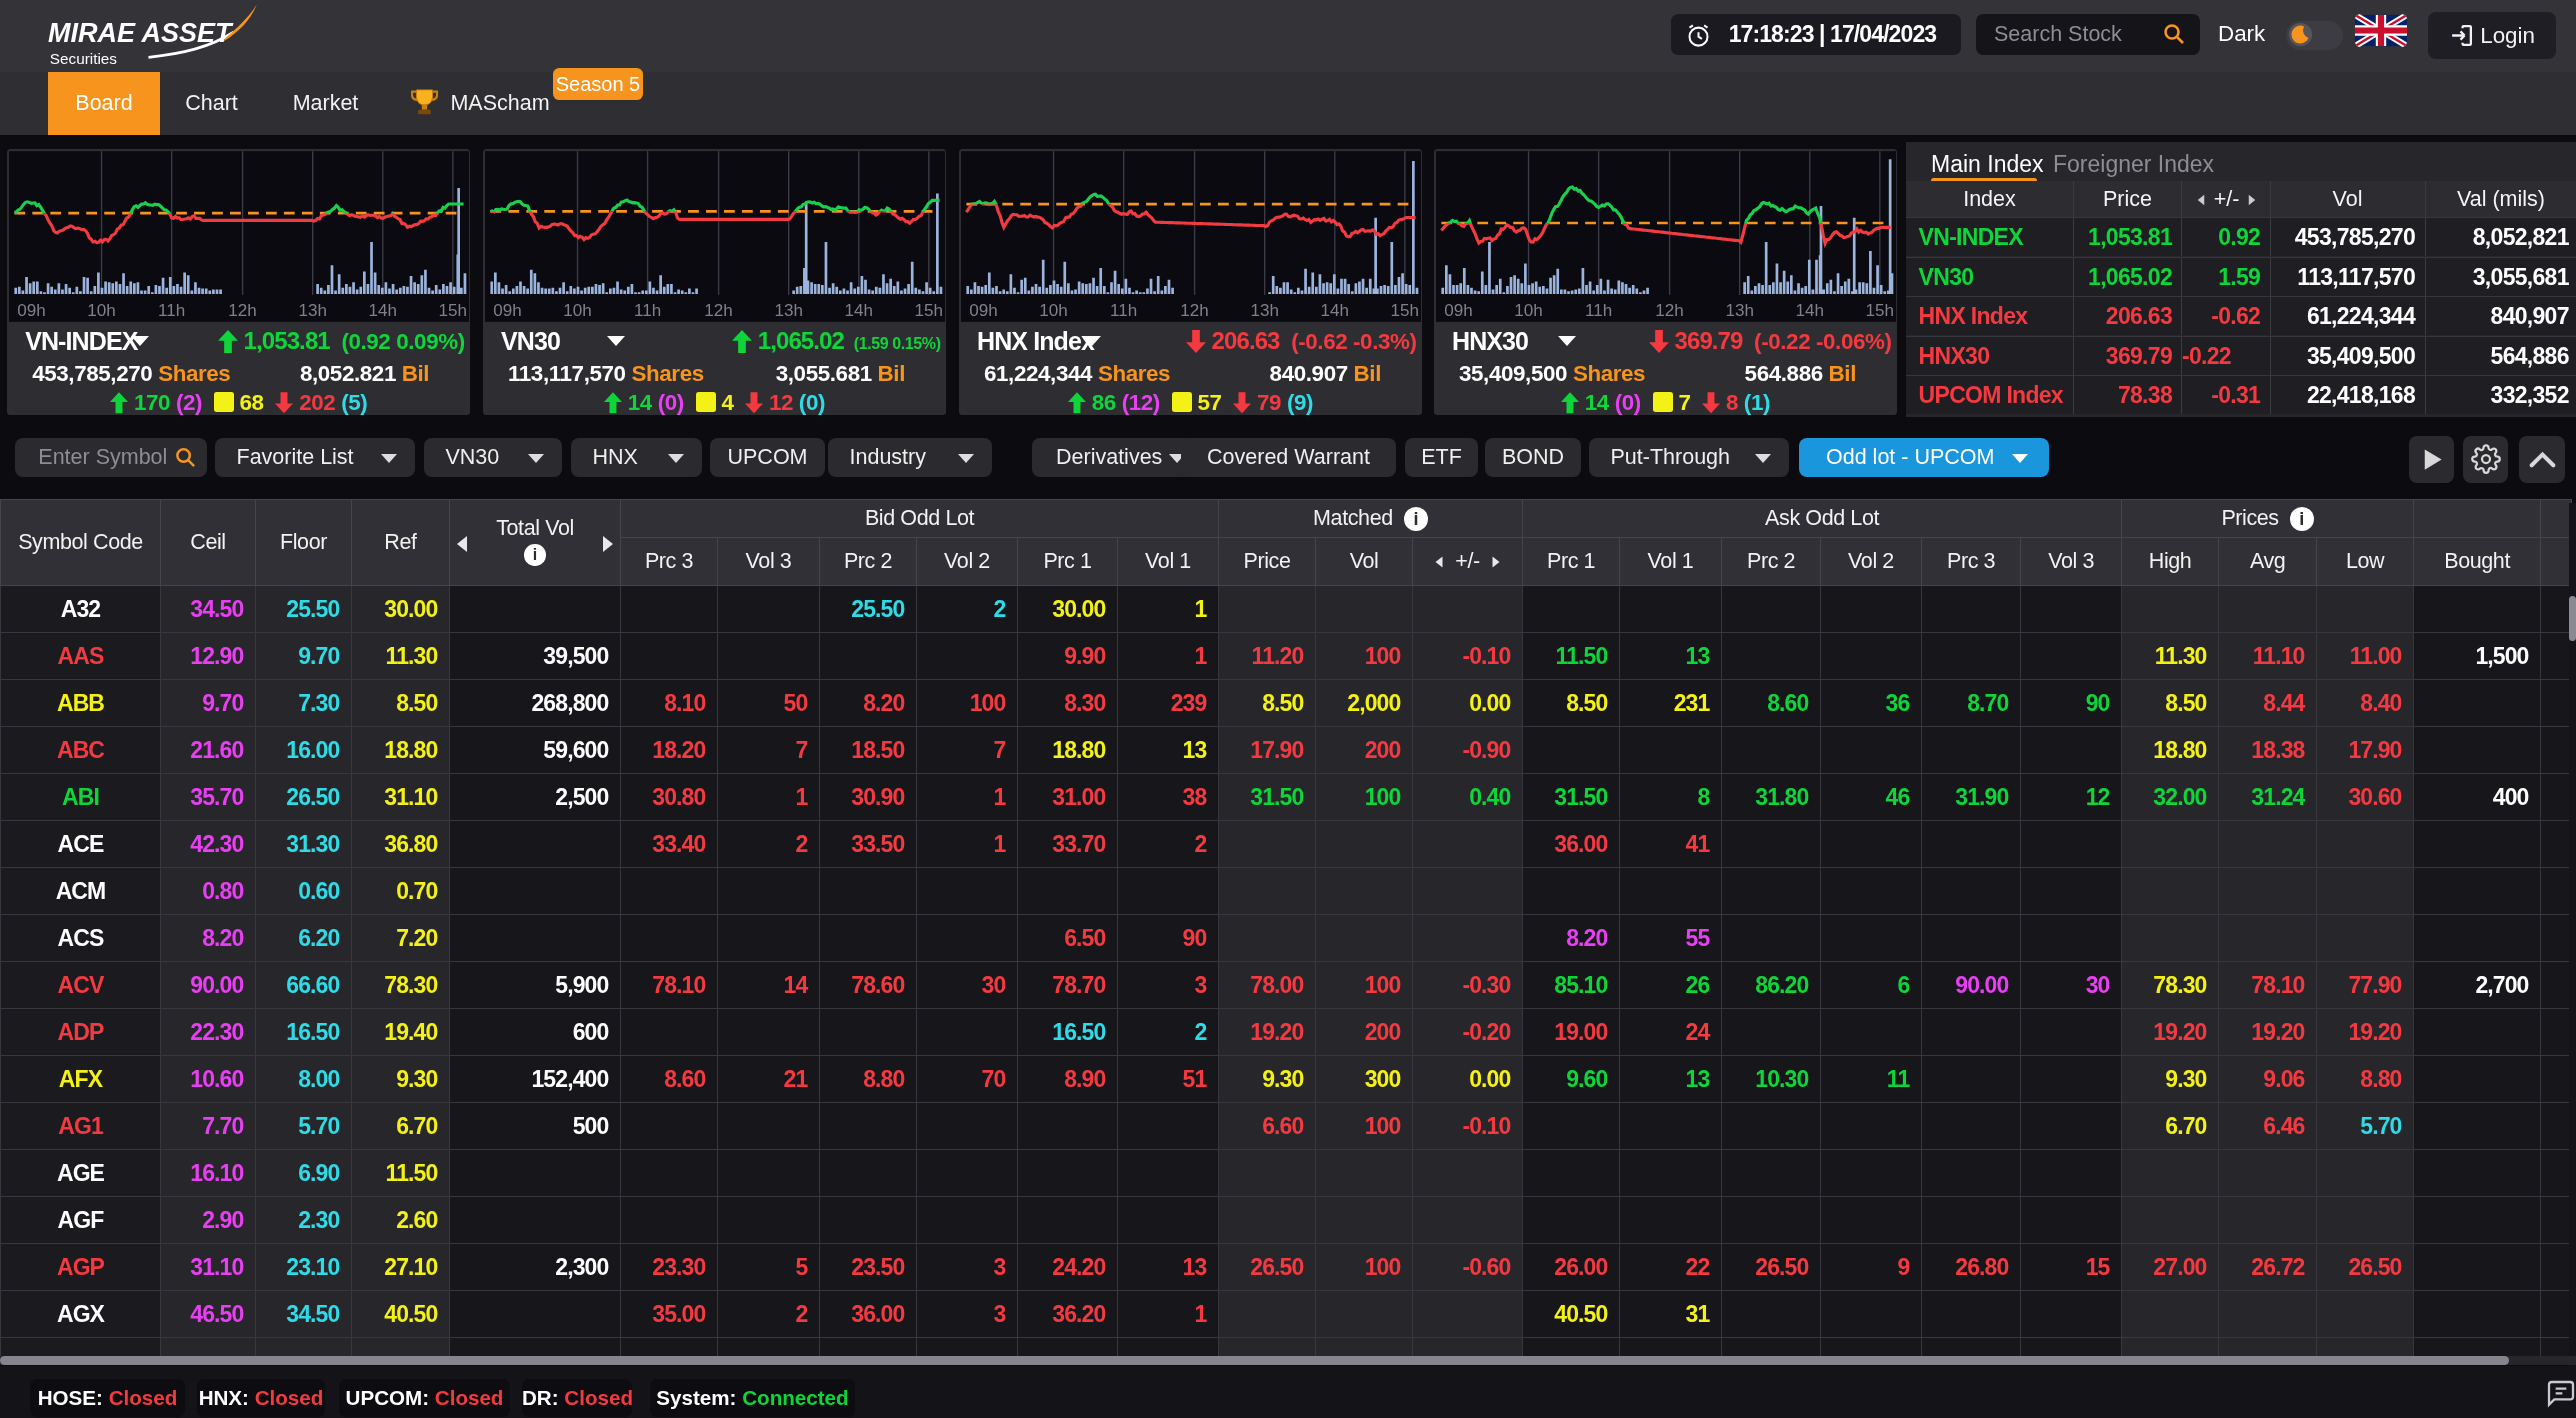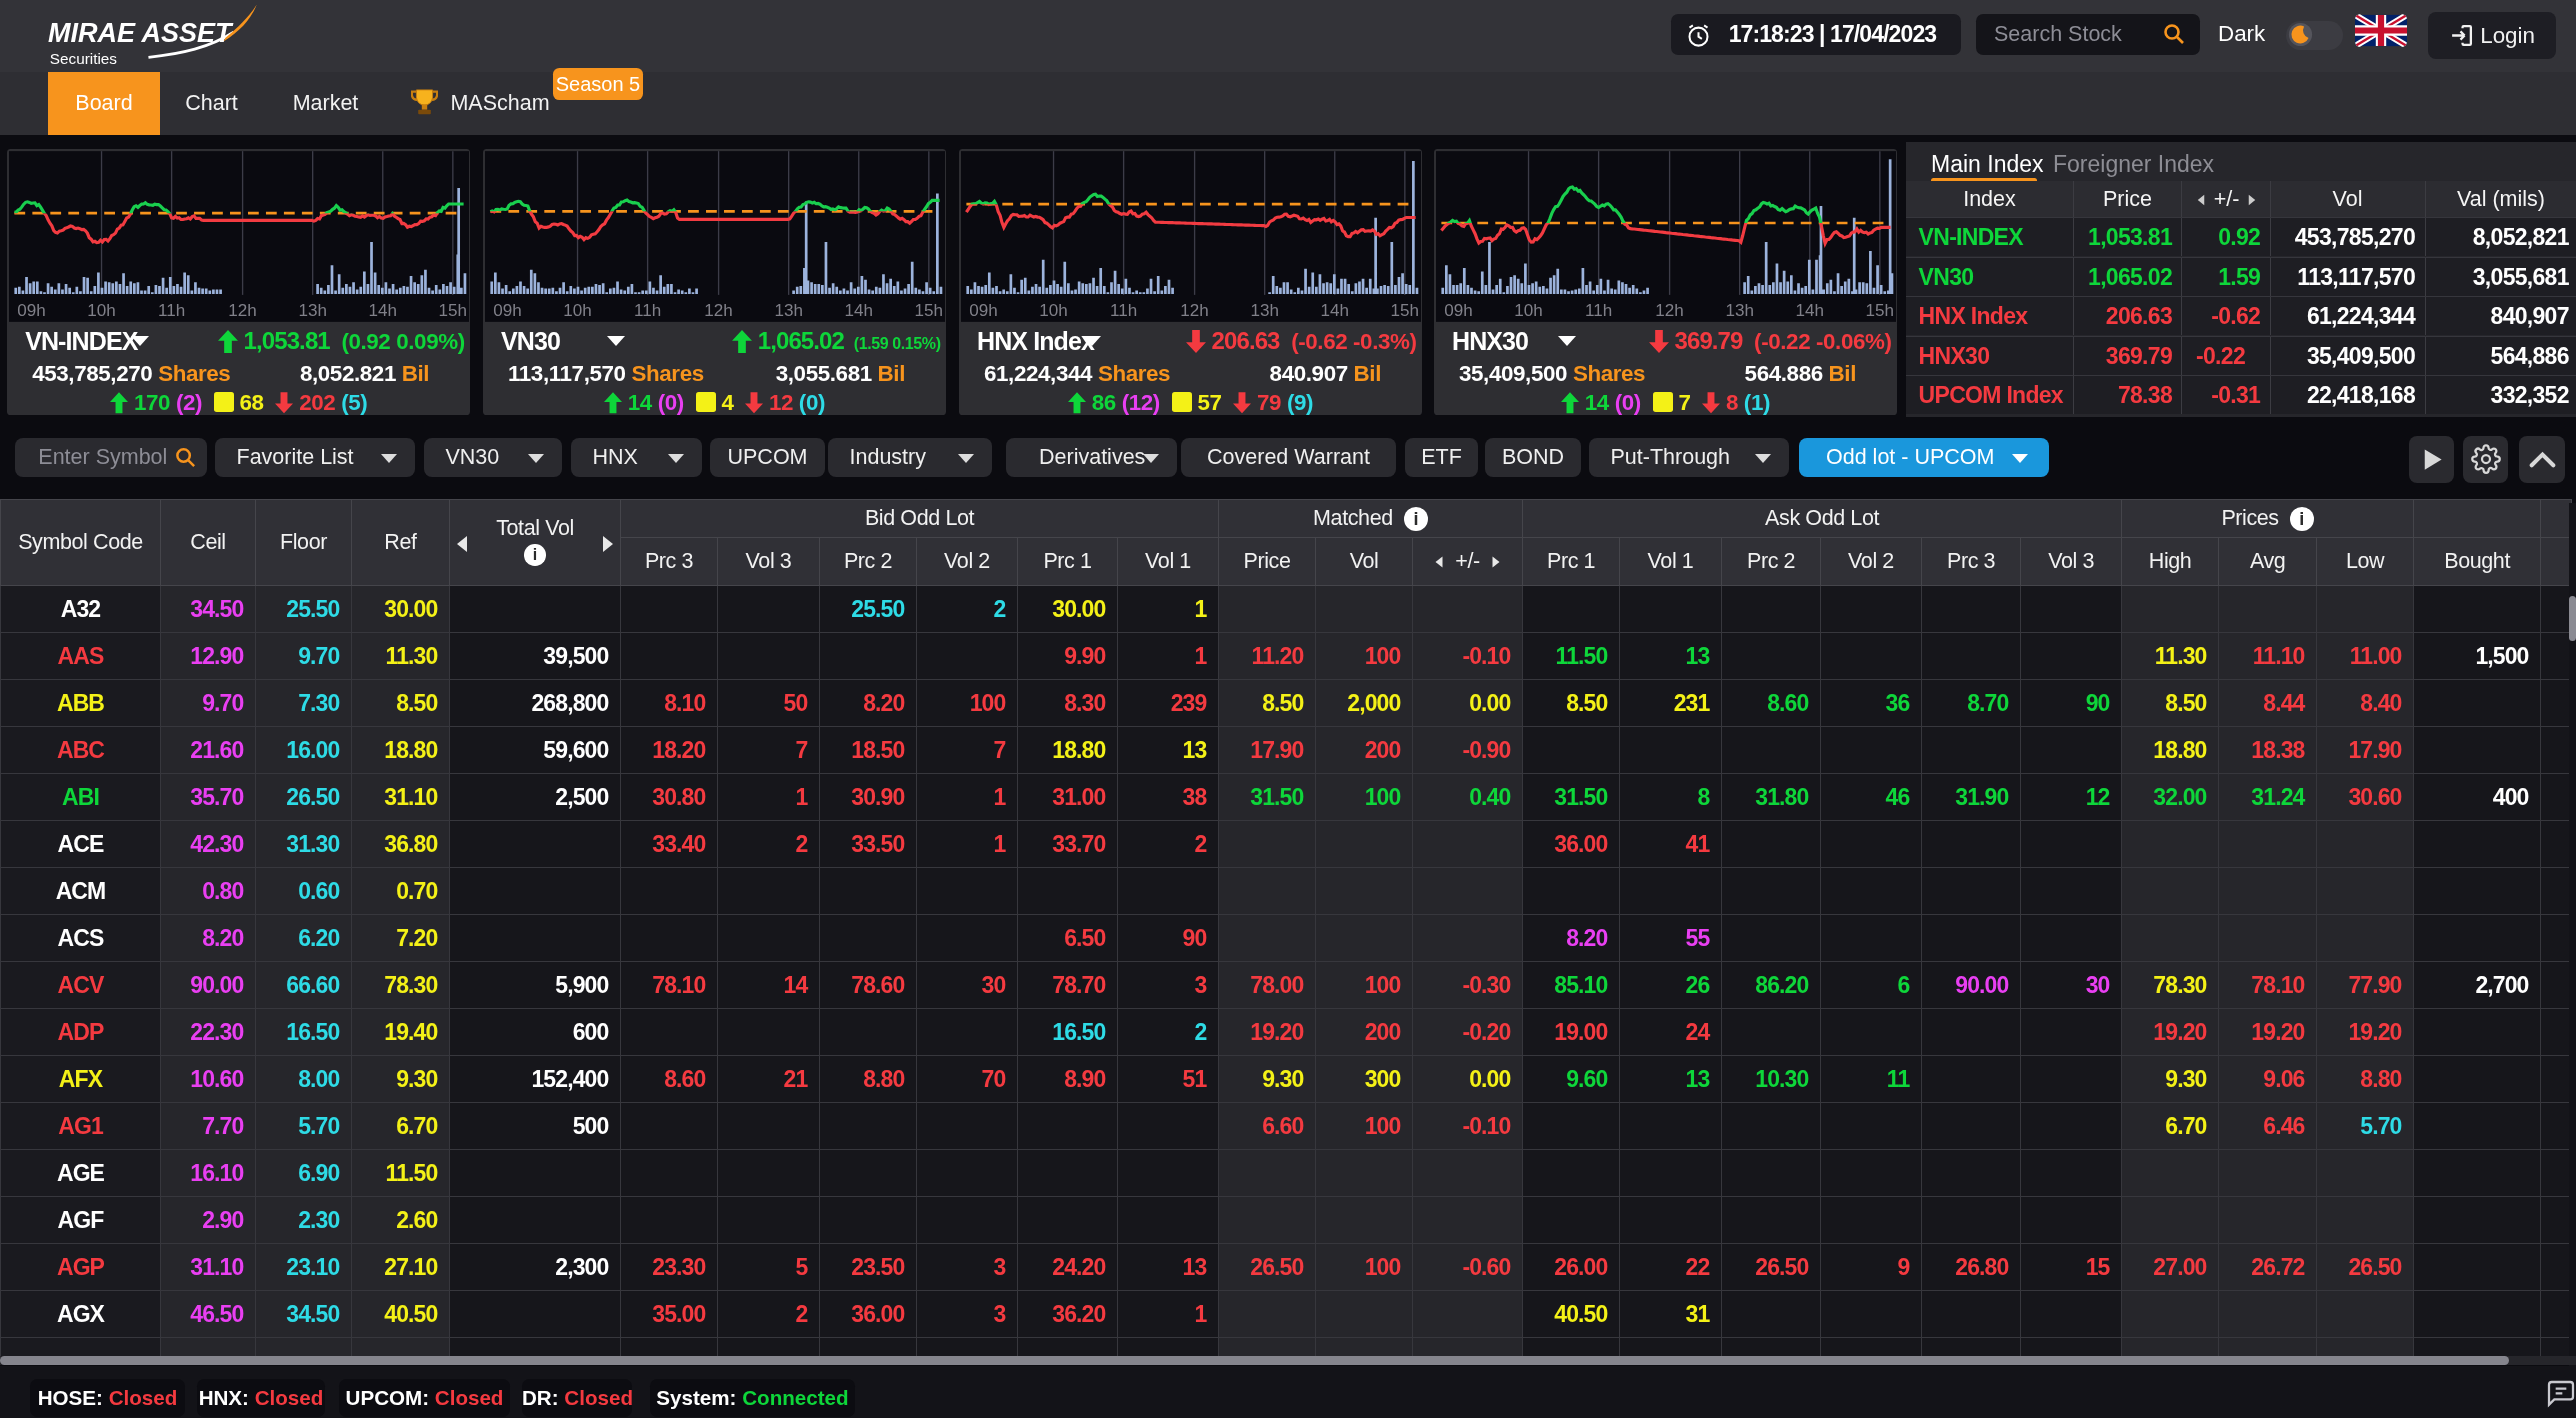--- a/index.html
+++ b/index.html
@@ -291,42 +291,42 @@
     <div class="idxrow" style="top:154px;background:#1e1e23;border-top:0.9px solid #36363c">
       <span class="idxcell cd" style="left:0;width:167px;text-align:left;padding-left:12.6px;border-left:none">HNX Index</span>
       <span class="idxcell cd" style="left:167px;width:108px;text-align:right;padding-right:9px">206.63</span>
       <span class="idxcell cd" style="left:275px;width:90px;text-align:right;padding-right:10.8px">-0.62</span>
       <span class="idxcell cw" style="left:364px;width:154px;text-align:right;padding-right:9px">61,224,344</span>
       <span class="idxcell cw" style="left:519px;width:151px;text-align:right;padding-right:7.2px">840,907</span>
     </div>
     <div class="idxrow" style="top:194px;background:#1e1e23;border-top:0.9px solid #36363c">
       <span class="idxcell cd" style="left:0;width:167px;text-align:left;padding-left:12.6px;border-left:none">HNX30</span>
       <span class="idxcell cd" style="left:167px;width:108px;text-align:right;padding-right:9px">369.79</span>
-      <span class="idxcell cd" style="left:275px;width:90px;text-align:right;padding-right:26px">-0.22</span>
+      <span class="idxcell cd" style="left:275px;width:90px;text-align:left;padding-right:26px">-0.22</span>
       <span class="idxcell cw" style="left:364px;width:154px;text-align:right;padding-right:9px">35,409,500</span>
       <span class="idxcell cw" style="left:519px;width:151px;text-align:right;padding-right:7.2px">564,886</span>
     </div>
     <div class="idxrow" style="top:233px;background:#1e1e23;border-top:0.9px solid #36363c">
       <span class="idxcell cd" style="left:0;width:167px;text-align:left;padding-left:12.6px;border-left:none">UPCOM Index</span>
       <span class="idxcell cd" style="left:167px;width:108px;text-align:right;padding-right:9px">78.38</span>
       <span class="idxcell cd" style="left:275px;width:90px;text-align:right;padding-right:10.8px">-0.31</span>
       <span class="idxcell cw" style="left:364px;width:154px;text-align:right;padding-right:9px">22,418,168</span>
       <span class="idxcell cw" style="left:519px;width:151px;text-align:right;padding-right:7.2px">332,352</span>
     </div>
   </div>
 <div class="fbtn" style="left:15.3px;width:192px;text-align:left;padding-left:23px;position:absolute"><span style="color:#8d8d96;font-size:21.5px">Enter Symbol</span><svg style="position:absolute;right:10.8px;top:8px" width="23" height="23" viewBox="0 0 24 24" fill="none" stroke="#f7941d" stroke-width="2.6">
       <circle cx="10" cy="10" r="6.5"></circle>
       <path d="M15 15l6 6"></path>
     </svg></div>
 <div class="fbtn" style="left:215px;width:200px;text-align:left;padding-left:21.5px;position:absolute">Favorite List<span class="fcaret" style="position:absolute;right:18px;top:16px"></span></div>
 <div class="fbtn" style="left:424px;width:138px;text-align:left;padding-left:21.5px;position:absolute">VN30<span class="fcaret" style="position:absolute;right:18px;top:16px"></span></div>
 <div class="fbtn" style="left:571px;width:131px;text-align:left;padding-left:21.5px;position:absolute">HNX<span class="fcaret" style="position:absolute;right:18px;top:16px"></span></div>
 <div class="fbtn" style="left:710px;width:115px;position:absolute">UPCOM</div>
 <div class="fbtn" style="left:828px;width:164px;text-align:left;padding-left:21.5px;position:absolute">Industry<span class="fcaret" style="position:absolute;right:18px;top:16px"></span></div>
-<div class="fbtn" style="left:1006px;width:171px;text-align:left;padding-left:33px;position:absolute">Derivatives<span class="fcaret" style="position:absolute;right:18px;top:16px"></span></div>
+<div class="fbtn" style="left:1032px;width:171px;text-align:left;padding-left:24px;position:absolute">Derivatives<span class="fcaret" style="position:absolute;right:18px;top:16px"></span></div>
 <div class="fbtn" style="left:1181px;width:215px;position:absolute">Covered Warrant</div>
 <div class="fbtn" style="left:1405px;width:73px;position:absolute">ETF</div>
 <div class="fbtn" style="left:1485px;width:96px;position:absolute">BOND</div>
 <div class="fbtn" style="left:1589px;width:200px;text-align:left;padding-left:21.5px;position:absolute">Put-Through<span class="fcaret" style="position:absolute;right:18px;top:16px"></span></div>
 <div class="fbtn" style="left:1799px;width:250px;background:#1a97dc;color:#fff;text-align:left;padding-left:27px;position:absolute">Odd lot - UPCOM<span class="fcaret" style="position:absolute;right:21.5px;top:16px;border-top-color:#fff"></span></div>
 <div class="fbtn" style="left:2409px;top:436px;width:45px;height:47px;position:absolute"><svg style="margin-top:9px" width="27" height="29" viewBox="0 0 24 24">
       <path d="M6 3 L21 12 L6 21 Z" fill="#d8d8d8"></path>
     </svg></div>
 <div class="fbtn" style="left:2463px;top:436px;width:45px;height:47px;position:absolute"><svg style="margin-top:8px" width="30" height="30" viewBox="0 0 24 24" fill="none" stroke="#d8d8d8" stroke-width="1.8">
       <circle cx="12" cy="12" r="3.2"></circle>

